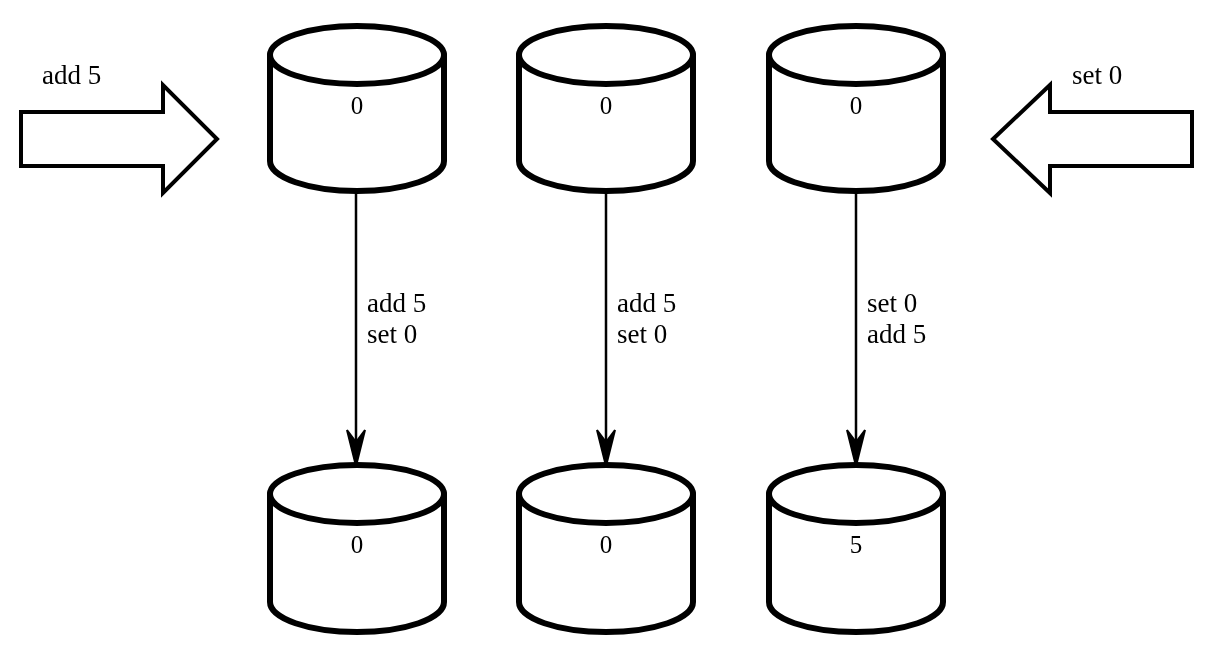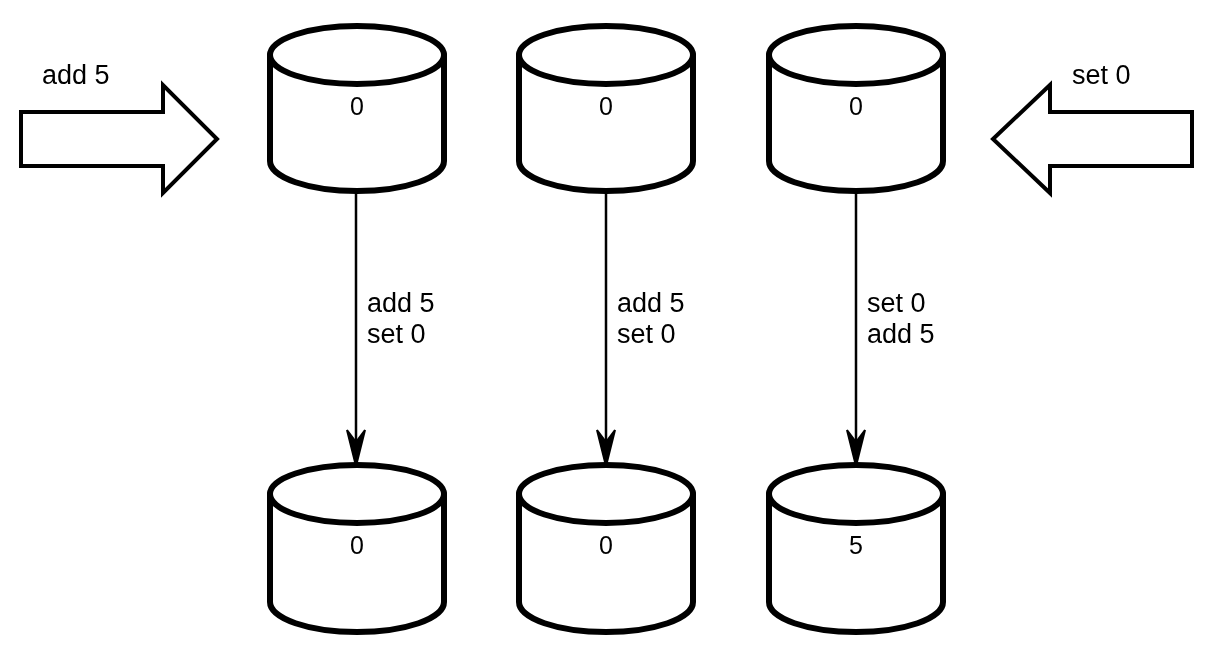--- a/index.html
+++ b/index.html
@@ -6,21 +6,21 @@
   body{
     width:1215px;height:657px;
     background:#ffffff;
     font-family:"Liberation Sans", sans-serif;
     color:#000000;
     overflow:hidden;
   }
   #canvas{position:relative;width:1215px;height:657px;}
   svg.layer{position:absolute;left:0;top:0;width:1215px;height:657px;}
 
-  .txt{position:absolute;white-space:pre;color:#000;font-family:Liberation Sans, sans-serif;}
+  .txt{position:absolute;white-space:pre;color:#000;font-family:Liberation Serif, serif;}
 
   .op-label{font-size:27px;line-height:30px;}
   .cyl-value{font-size:25px;text-align:center;}
   .edge-label{font-size:27px;line-height:31px;}
 </style>
 </head>
 <body>
 
 <div id="canvas">
 

